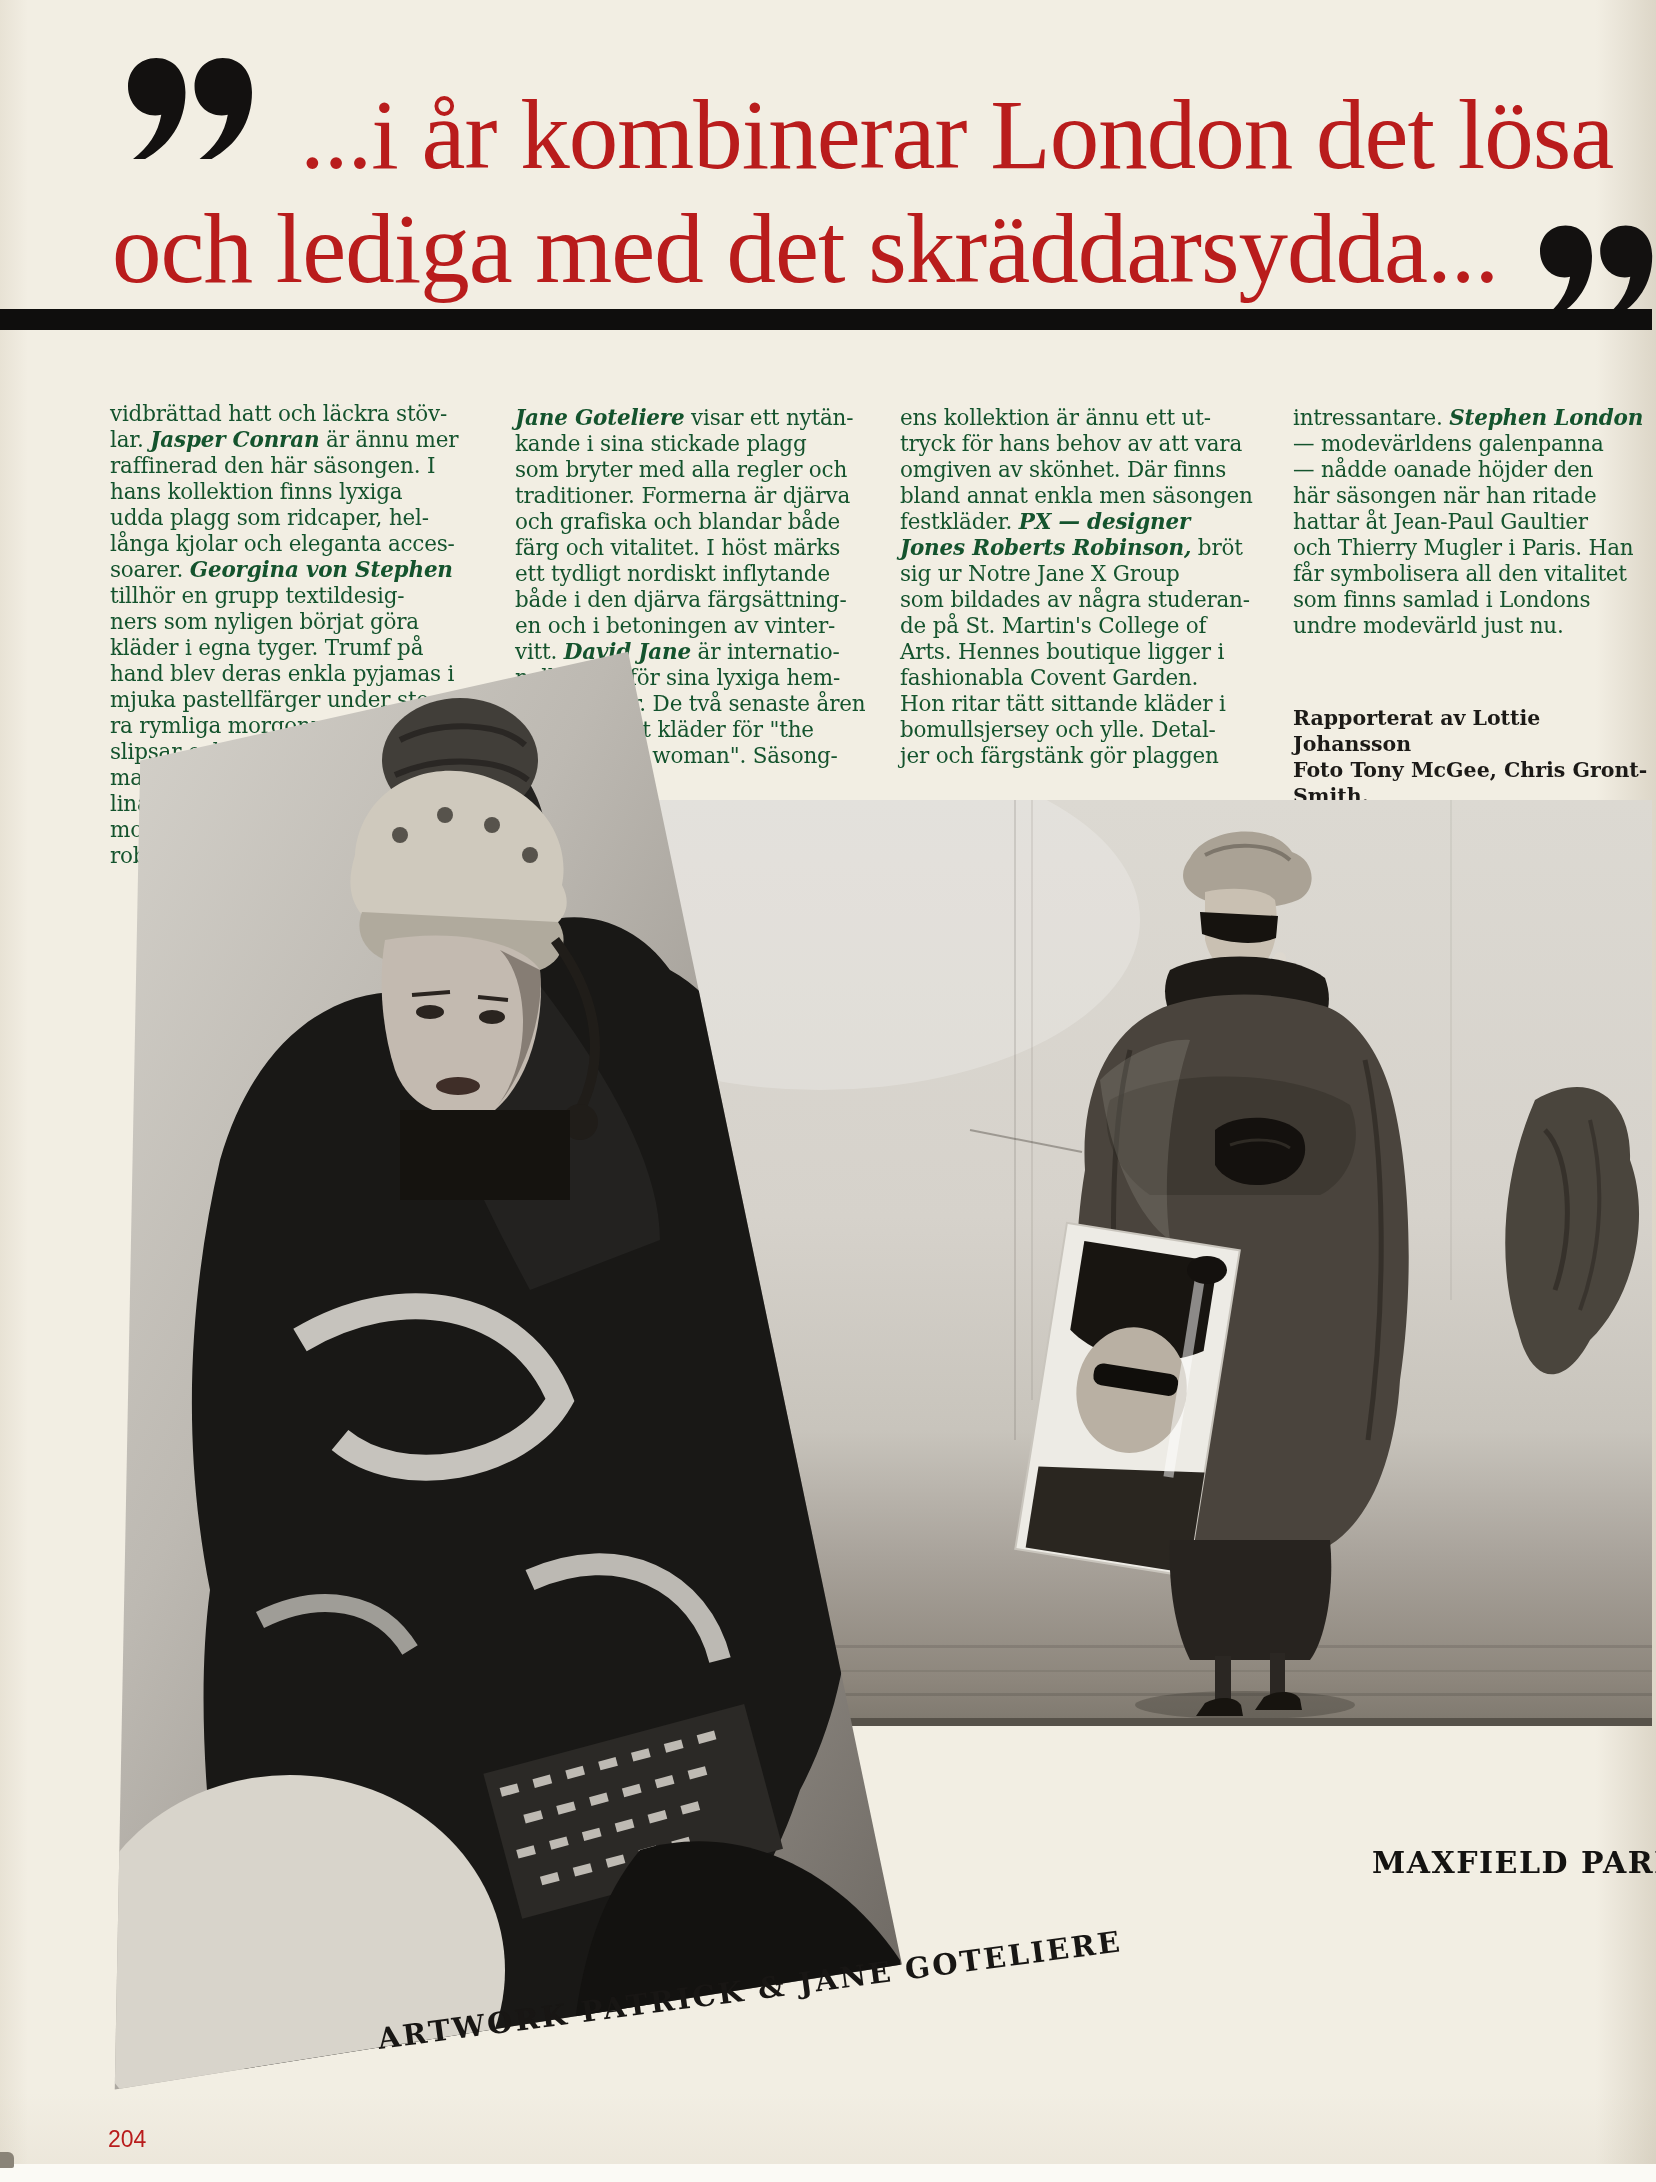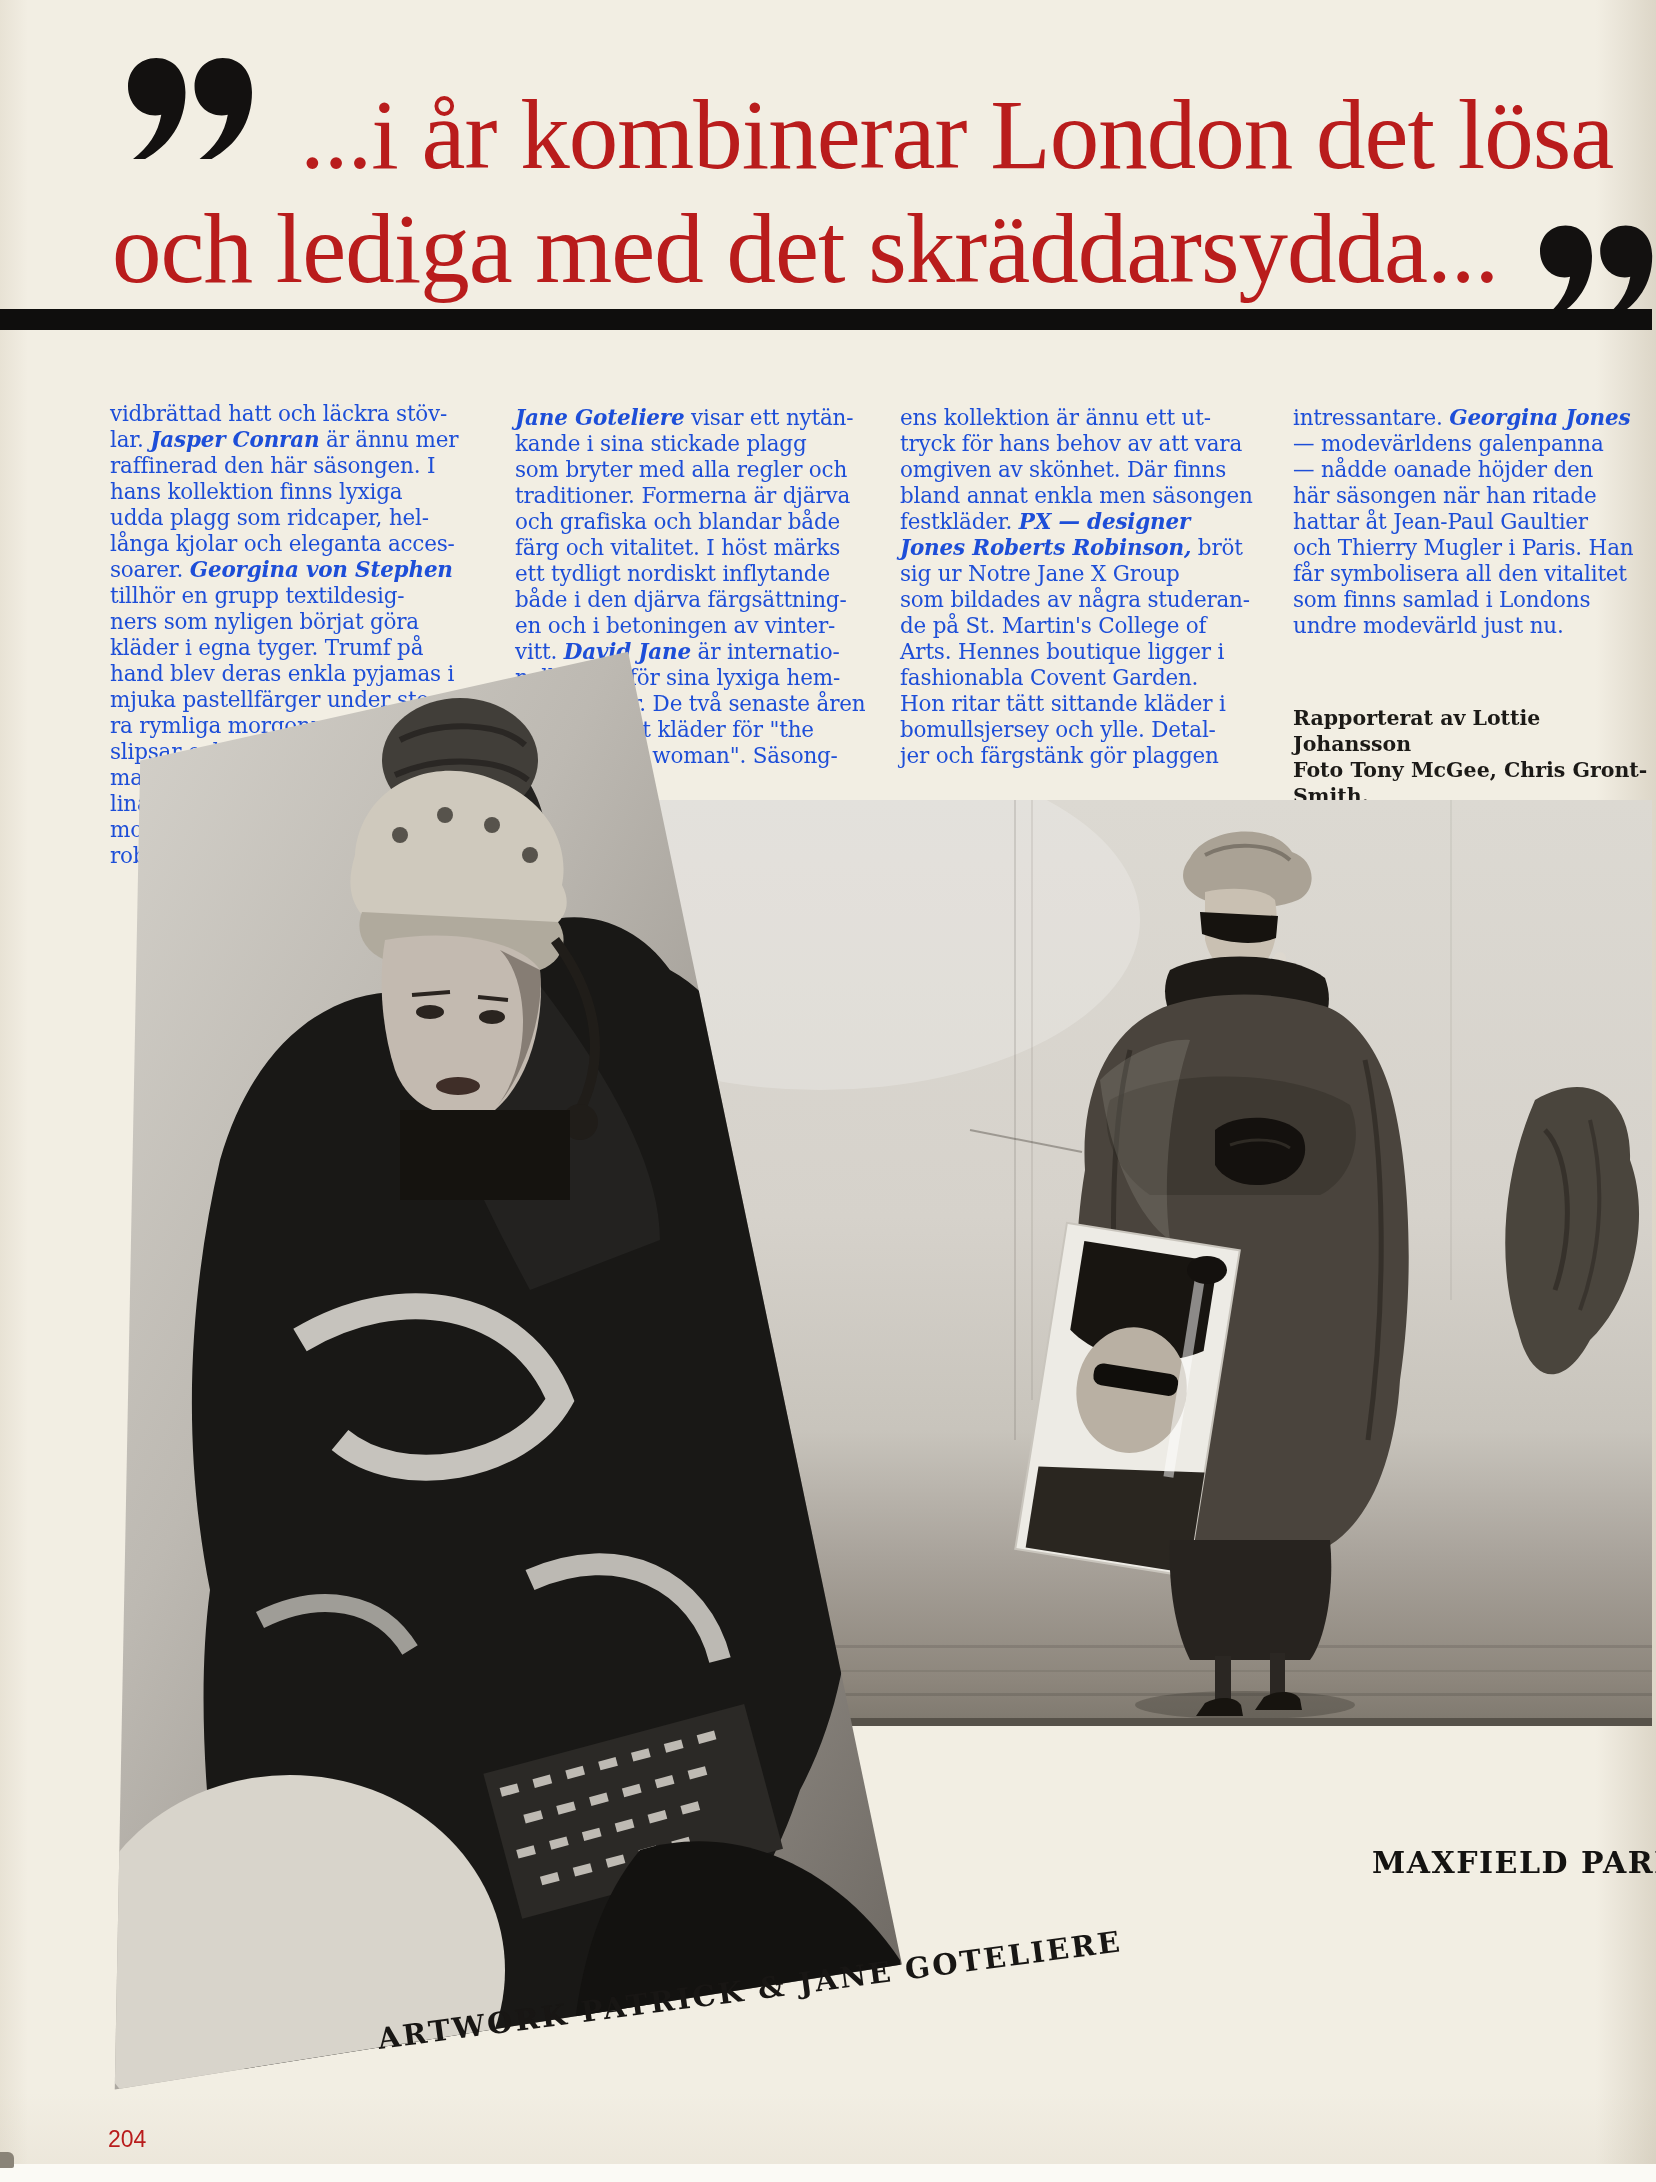--- a/index.html
+++ b/index.html
@@ -15,21 +15,21 @@
   .bottom-scan-strip{left:0;top:2164px;width:1656px;height:18px;background:#fbfaf5;}
   .corner-speck{left:0;top:2152px;width:14px;height:16px;background:#8a8478;border-radius:0 6px 2px 0;}
 
   
   .headline{color:#b91c1c;font-family:Liberation Serif, serif;line-height:1;
             letter-spacing:-1px;font-size:99px;white-space:nowrap;}
   .qmark{fill:#131110;}
   .rule{background:#0f0e0d;}
 
   
-  .col{font-size:21.5px;line-height:26px;letter-spacing:-0.2px;color:#1d4ed8;
+  .col{font-size:21.5px;line-height:26px;letter-spacing:-0.2px;color:#14532d;
        white-space:pre-line;text-align:left;}
   .seg-em{font-weight:bold;font-style:italic;}
   .credits{font-size:20.5px;line-height:26px;font-weight:bold;color:#1c1a17;white-space:pre-line;}
 
   .caption-left{font-weight:bold;font-size:29px;letter-spacing:2.5px;color:#181614;
        transform:rotate(-7.5deg);transform-origin:left center;white-space:nowrap;}
   .caption-right{font-weight:bold;font-size:30px;letter-spacing:1.5px;color:#141311;white-space:nowrap;}
   .page-number{font-family:"Liberation Sans",sans-serif;font-size:23px;color:#b91c1c;}
 
   
@@ -97,21 +97,21 @@
 festkläder. </span><span class="seg-em">PX — designer
 Jones Roberts Robinson,</span><span> bröt
 sig ur Notre Jane X Group
 som bildades av några studeran-
 de på St. Martin's College of
 Arts. Hennes boutique ligger i
 fashionabla Covent Garden.
 Hon ritar tätt sittande kläder i
 bomullsjersey och ylle. Detal-
 jer och färgstänk gör plaggen</span></div>
-<div class="abs col" style="left:1293px;top:405px;width:365px"><span>intressantare. </span><span class="seg-em">Georgina Jones</span><span>
+<div class="abs col" style="left:1293px;top:405px;width:365px"><span>intressantare. </span><span class="seg-em">Stephen London</span><span>
 — modevärldens galenpanna
 — nådde oanade höjder den
 här säsongen när han ritade
 hattar åt Jean-Paul Gaultier
 och Thierry Mugler i Paris. Han
 får symbolisera all den vitalitet
 som finns samlad i Londons
 undre modevärld just nu.</span></div>
 
 <div class="abs credits" style="left:1293px;top:705px;width:370px">Rapporterat av Lottie Johansson

